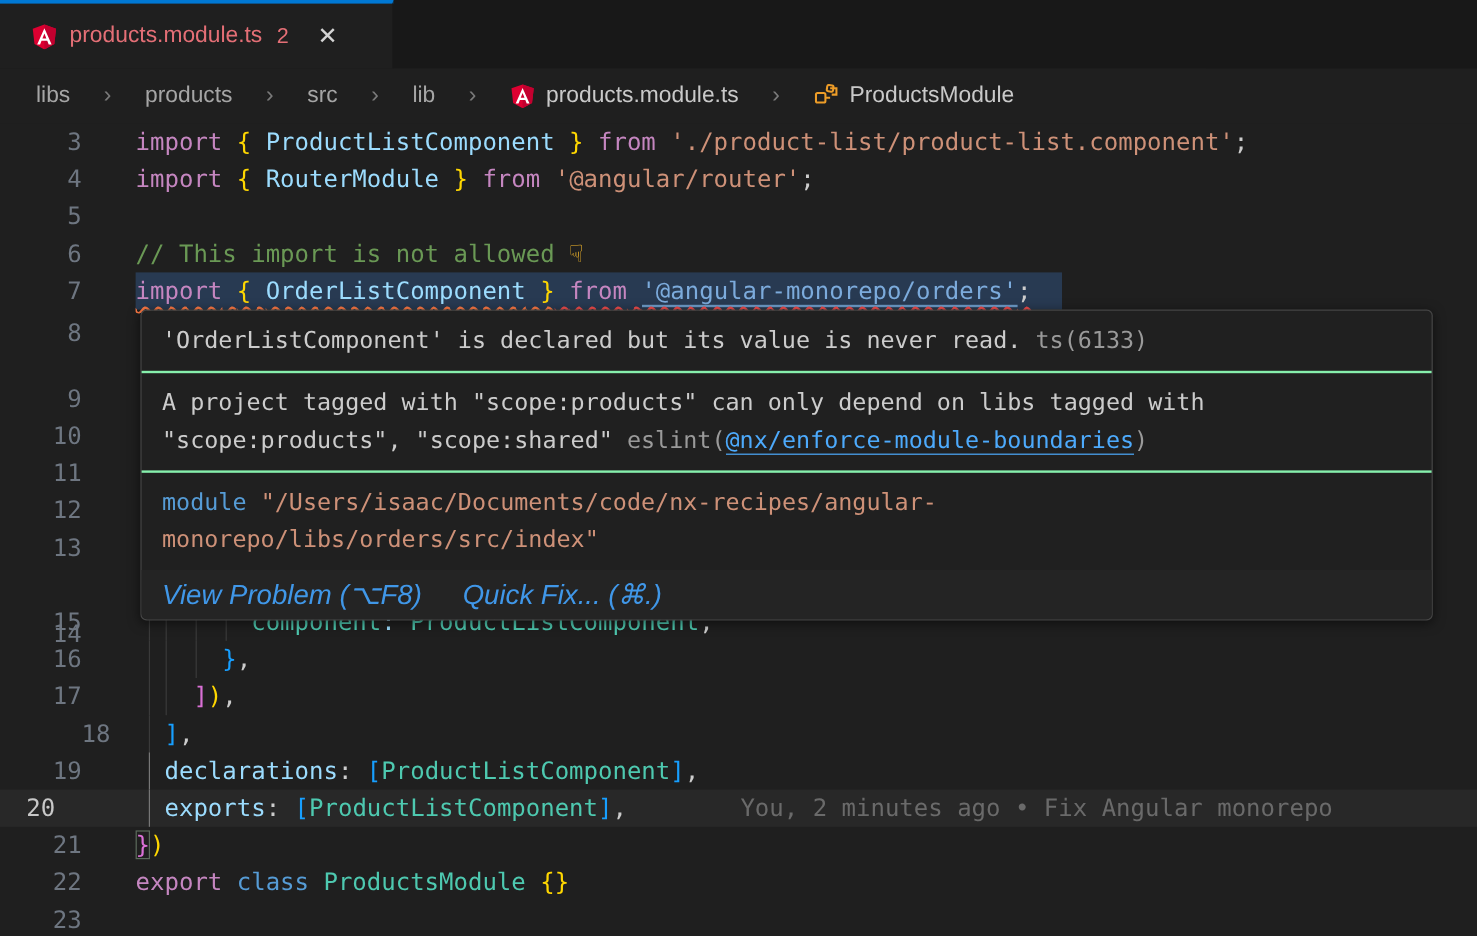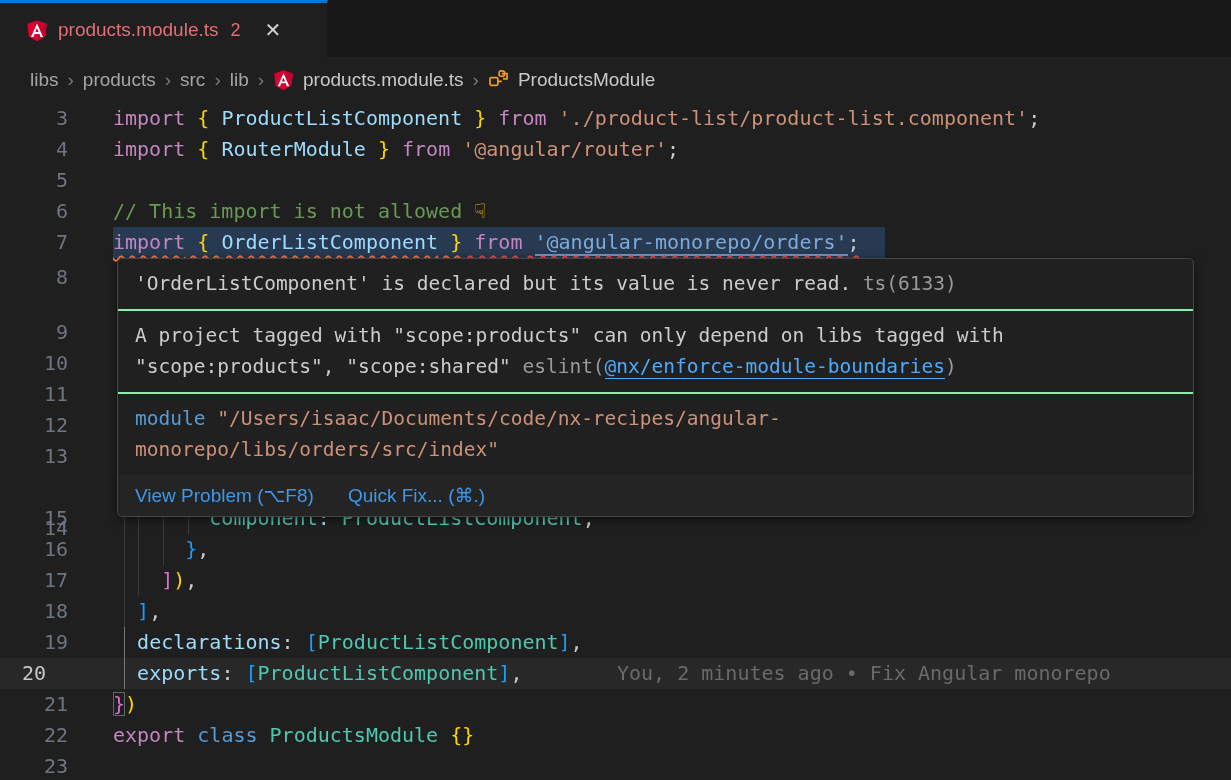--- a/index.html
+++ b/index.html
@@ -10,21 +10,21 @@
   .tabbar { position:absolute; left:0; top:0; width:1231px; height:57px; background:#181818; }
   .tab { position:absolute; left:0; top:0; width:328px; height:57px; background:#1f1f1f;
          border-top:3px solid #0078d4; border-right:1px solid #181818;
          display:flex; align-items:center; padding:0 14px 0 26px; gap:10px; cursor:pointer; }
   .tab-label { font-size:19px; color:#e46f76; white-space:nowrap; }
   .tab-badge { font-size:18px; color:#e46f76; margin-left:2px; }
   .tab-close { font-size:20px; color:#d4d4d4; margin-left:14px; cursor:pointer; }
 
   
   .breadcrumb { position:absolute; left:0; top:57px; width:1005px; height:46px; background:#1f1f1f;
-                display:flex; align-items:center; padding-left:30px; font-size:19px; color:#a5a5a5; }
+                display:flex; align-items:center; padding-left:30px; font-size:19px; color:#a5a5a5;gap:19px; }
   .crumb { display:flex; align-items:center; gap:8px; cursor:pointer; white-space:nowrap; }
   .crumb.bright { color:#c9c9c9; }
   .crumb-sep { color:#7a7a7a; font-size:19px; margin:0 9px; }
 
   
   .ng-icon { width:22px; height:22px; display:inline-block; flex:0 0 auto; }
   .class-icon { width:22px; height:22px; display:inline-block; flex:0 0 auto; }
 
   
   .editor { position:absolute; left:0; top:103px; width:1231px; height:677px; background:#1f1f1f;
@@ -52,22 +52,22 @@
   .match-box{outline:1px solid #5c6b5c; outline-offset:-1px;}
 
   
   .hover { position:absolute; left:117px; top:258px; width:1077px; background:#202020;
            border:1px solid #454545; border-radius:5px; box-shadow:0 2px 10px rgba(0,0,0,.55);
            font-family:"DejaVu Sans Mono", monospace; font-size:19.5px; color:#cccccc; z-index:5; }
   .hover-section { padding:9px 17px 10px 17px; border-bottom:2px solid #86efac; line-height:31px; }
   .hover-section:last-child { border-bottom:none; }
   .hover-line { white-space:pre-wrap; }
   .hover-actions { background:#242424; padding:6px 17px; display:flex; gap:34px;
-                   font-family:"Liberation Sans", sans-serif; font-size:19px; line-height:29px;
-                   border-radius:0 0 5px 5px; }
+                   font-family:"Liberation Sans", sans-serif; font-size:23px; line-height:29px;
+                   border-radius:0 0 5px 5px;font-style:italic; }
   .hover-action { color:#4097e8; cursor:pointer; white-space:nowrap; }
 </style>
 </head>
 <body>
 
 <div class="tabbar">
   <div class="tab">
     <span class="ng-icon">
       <svg viewBox="0 0 24 24" width="22" height="22">
         <polygon points="12,1.5 22.6,5.3 21,19.2 12,24.2 3,19.2 1.4,5.3" fill="#DD0031"></polygon>
@@ -127,21 +127,21 @@
     <div class="gutter-num" style="top: 159px;">8</div>
     <div class="gutter-num" style="top: 214px;">9</div>
     <div class="gutter-num" style="top: 245px;">10</div>
     <div class="gutter-num" style="top: 276px;">11</div>
     <div class="gutter-num" style="top: 307px;">12</div>
     <div class="gutter-num" style="top: 338px;">13</div>
     <div class="gutter-num" style="top: 369px; margin-top: 41px;">14</div>
     <div class="gutter-num" style="top: 400px;">15</div>
     <div class="gutter-num" style="top: 431px;">16</div>
     <div class="gutter-num" style="top: 462px;">17</div>
-    <div class="gutter-num" style="top: 493px;">18</div>
+    <div class="gutter-num" style="top: 493px; margin-left: 24px;">18</div>
     <div class="gutter-num" style="top: 524px;">19</div>
     <div class="gutter-num active" style="top: 555px;">20</div>
     <div class="gutter-num" style="top: 586px;">21</div>
     <div class="gutter-num" style="top: 617px;">22</div>
     <div class="gutter-num" style="top: 648px;">23</div>
     <div class="code-row" style="top: 0px;"><div class="code-text"><span class="tk-kw">import</span><span class="tk-fg"> </span><span class="tk-b1">{</span><span class="tk-var"> ProductListComponent </span><span class="tk-b1">}</span><span class="tk-fg"> </span><span class="tk-kw">from</span><span class="tk-fg"> </span><span class="tk-str">'./product-list/product-list.component'</span><span class="tk-fg">;</span></div></div>
     <div class="code-row" style="top: 31px;"><div class="code-text"><span class="tk-kw">import</span><span class="tk-fg"> </span><span class="tk-b1">{</span><span class="tk-var"> RouterModule </span><span class="tk-b1">}</span><span class="tk-fg"> </span><span class="tk-kw">from</span><span class="tk-fg"> </span><span class="tk-str">'@angular/router'</span><span class="tk-fg">;</span></div></div>
     <div class="code-row" style="top: 62px;"><div class="code-text"></div></div>
     <div class="code-row" style="top: 93px;"><div class="code-text"><span class="tk-cm">// This import is not allowed </span><span class="tk-emoji">☟</span></div></div>
     <div class="code-row" style="top: 124px;"><div class="sel-bg"></div><div class="code-text"><span class="tk-kw sq-or">import</span><span class="tk-fg sq-or"> </span><span class="tk-b1 sq-or">{ </span><span class="tk-var sq-or">OrderListComponent</span><span class="tk-b1 sq-or"> }</span><span class="tk-fg sq-red"> </span><span class="tk-kw sq-red">from</span><span class="tk-fg sq-red"> </span><span class="tk-strlink sq-red">'@angular-monorepo/orders'</span><span class="tk-fg sq-red">;</span></div></div>

